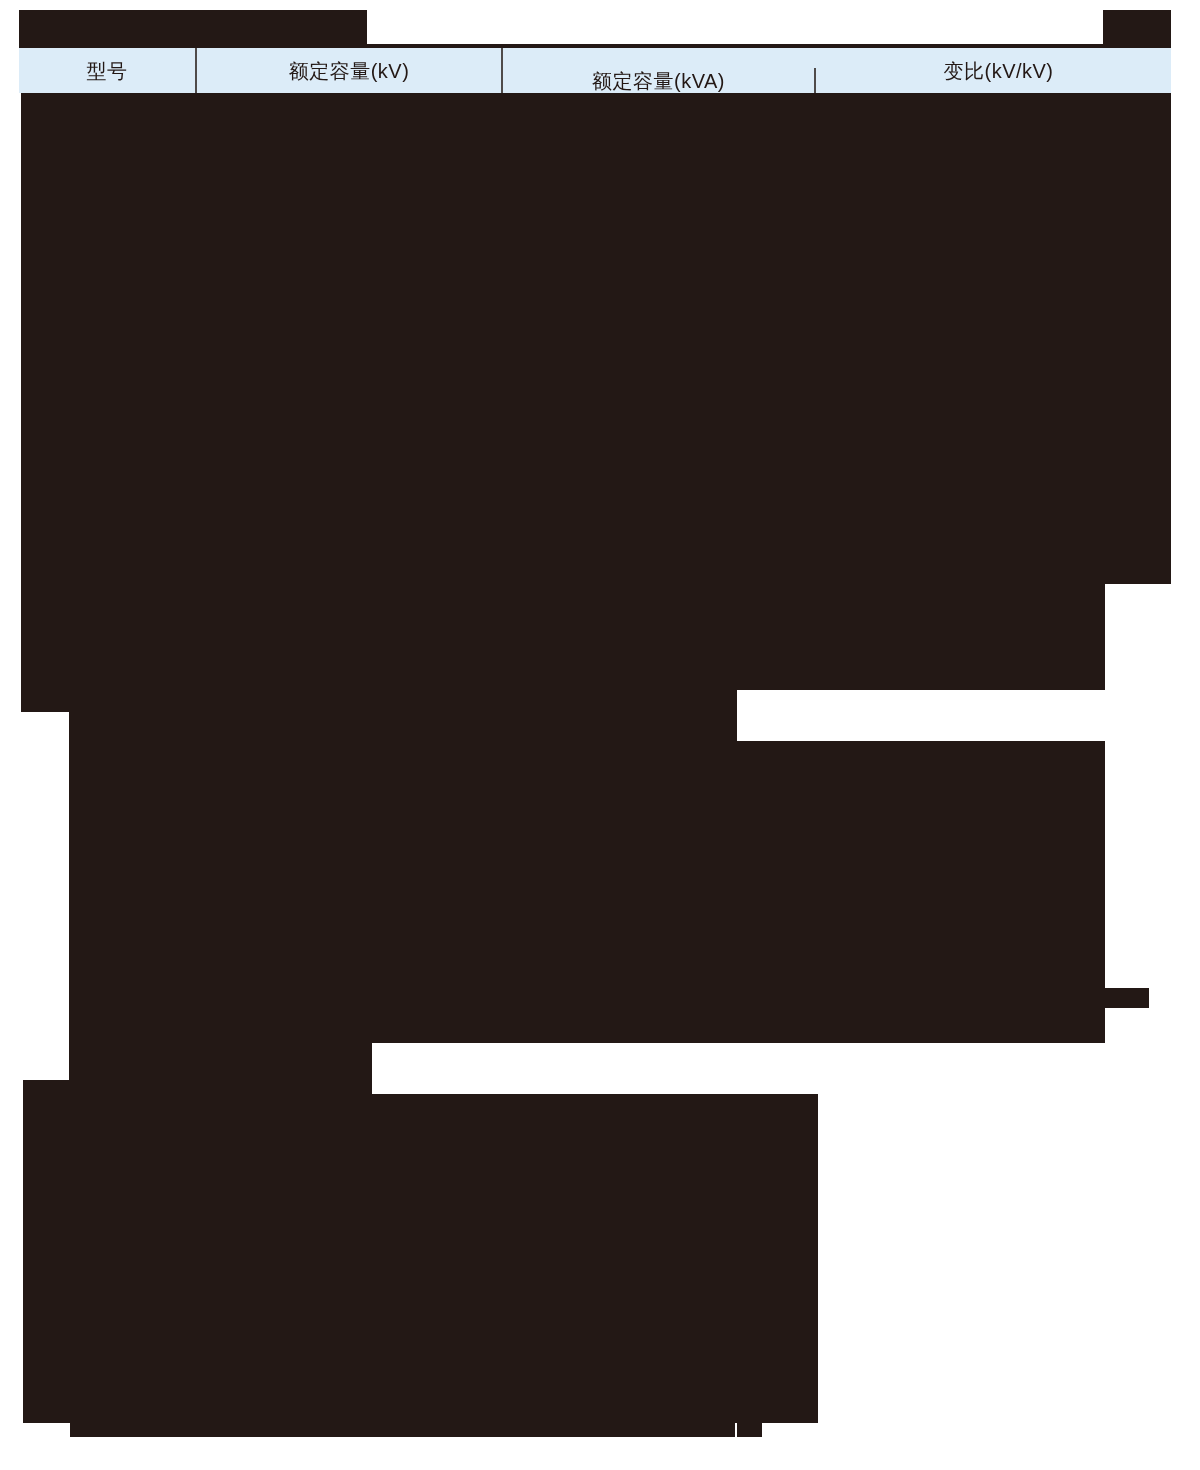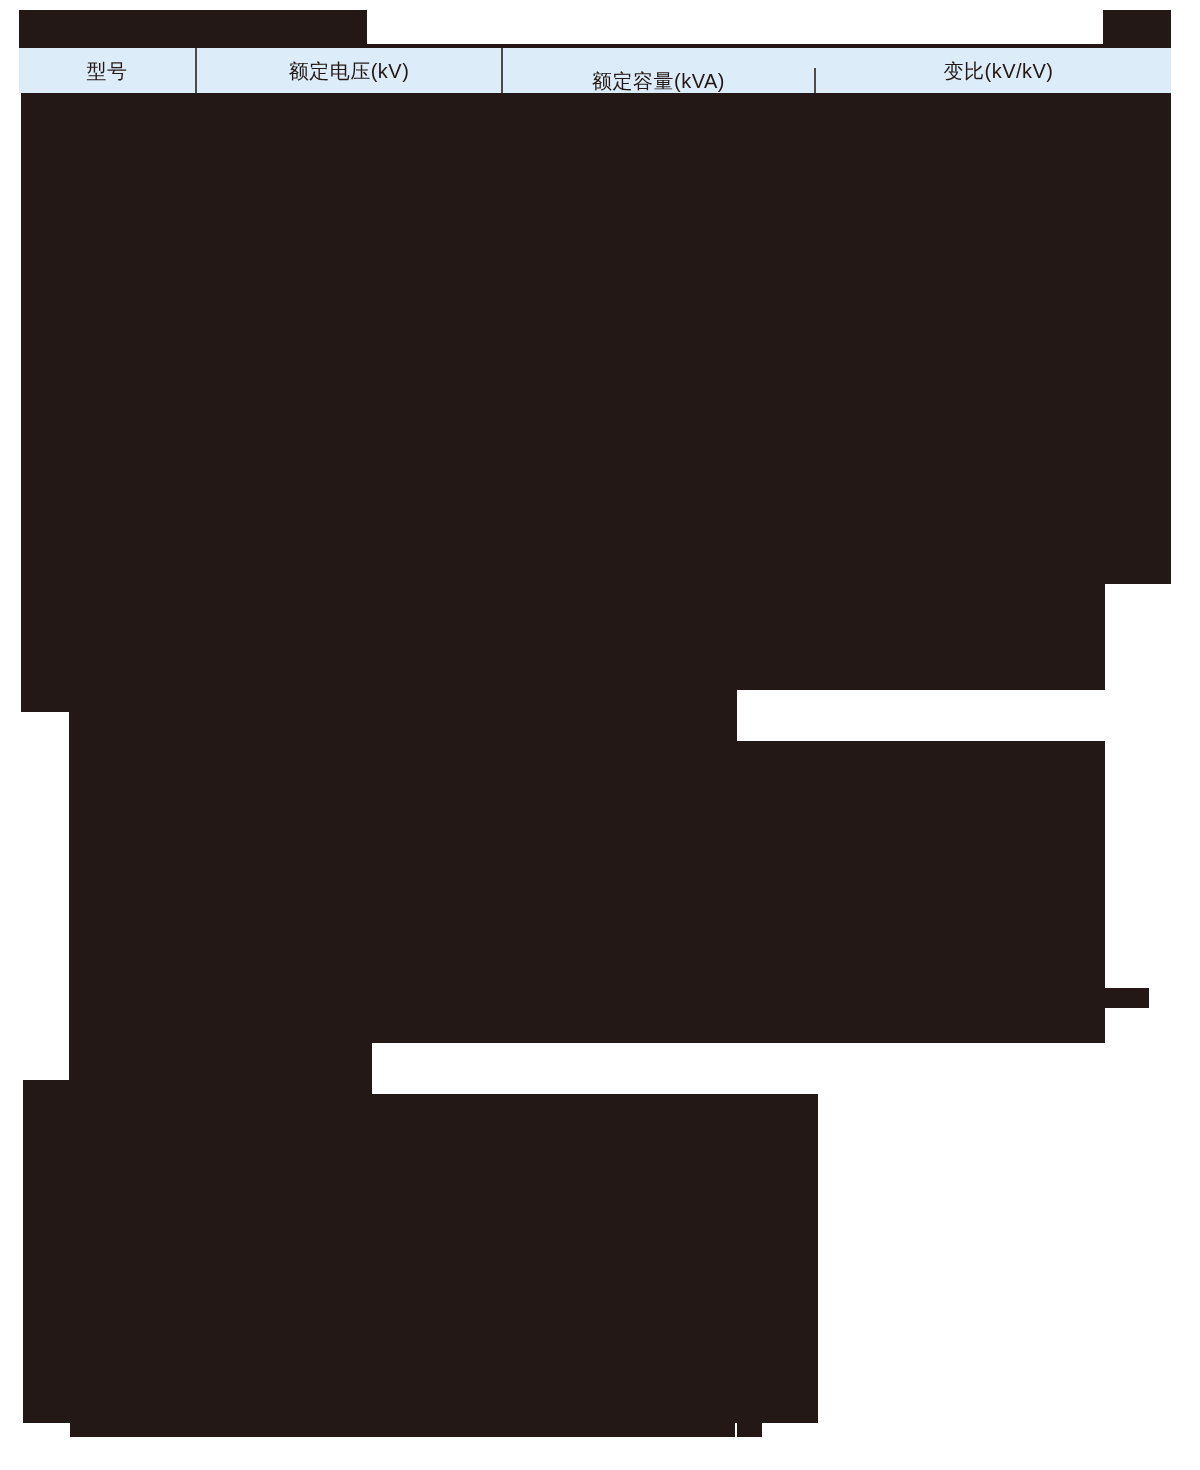--- a/index.html
+++ b/index.html
@@ -70,19 +70,19 @@
       <div class="blob-rect" style="left: 69px; top: 1043px; width: 303px; height: 37px; background: rgb(35, 24, 21);"></div>
       <div class="blob-rect" style="left: 23px; top: 1080px; width: 349px; height: 14px; background: rgb(35, 24, 21);"></div>
       <div class="blob-rect" style="left: 23px; top: 1094px; width: 795px; height: 329px; background: rgb(35, 24, 21);"></div>
       <div class="blob-rect" style="left: 70px; top: 1423px; width: 665px; height: 14px; background: rgb(35, 24, 21);"></div>
       <div class="blob-rect" style="left: 737px; top: 1423px; width: 25px; height: 14px; background: rgb(35, 24, 21);"></div>
     </div>
 
   <div class="spec-table">
     <div class="header-row">
       <div class="header-cell c1">型号</div>
-      <div class="header-cell c2">额定电压(kV)</div>
+      <div class="header-cell c2">额定容量(kV)</div>
       <div class="header-cell c3">额定容量(kVA)</div>
       <div class="header-cell c4">变比(kV/kV)</div>
     </div>
   </div>
 
 </div>
 
 </body></html>

